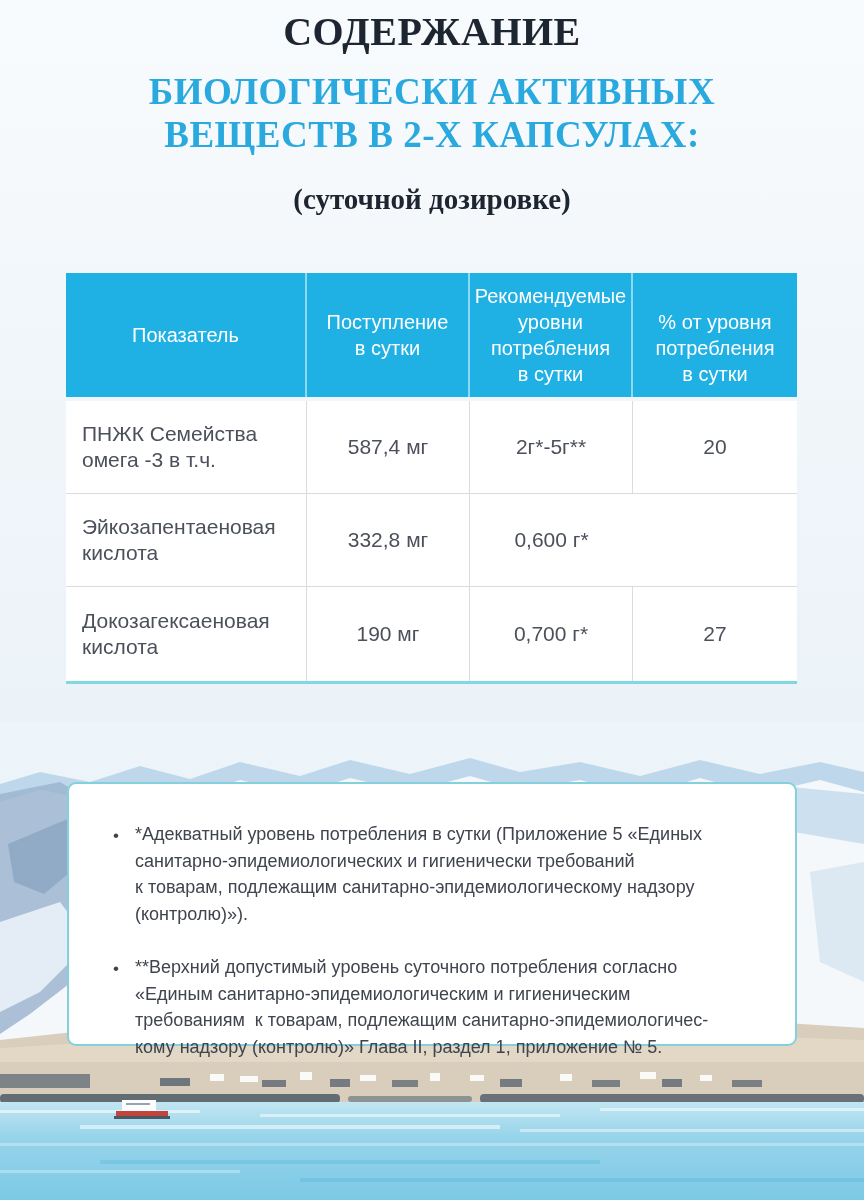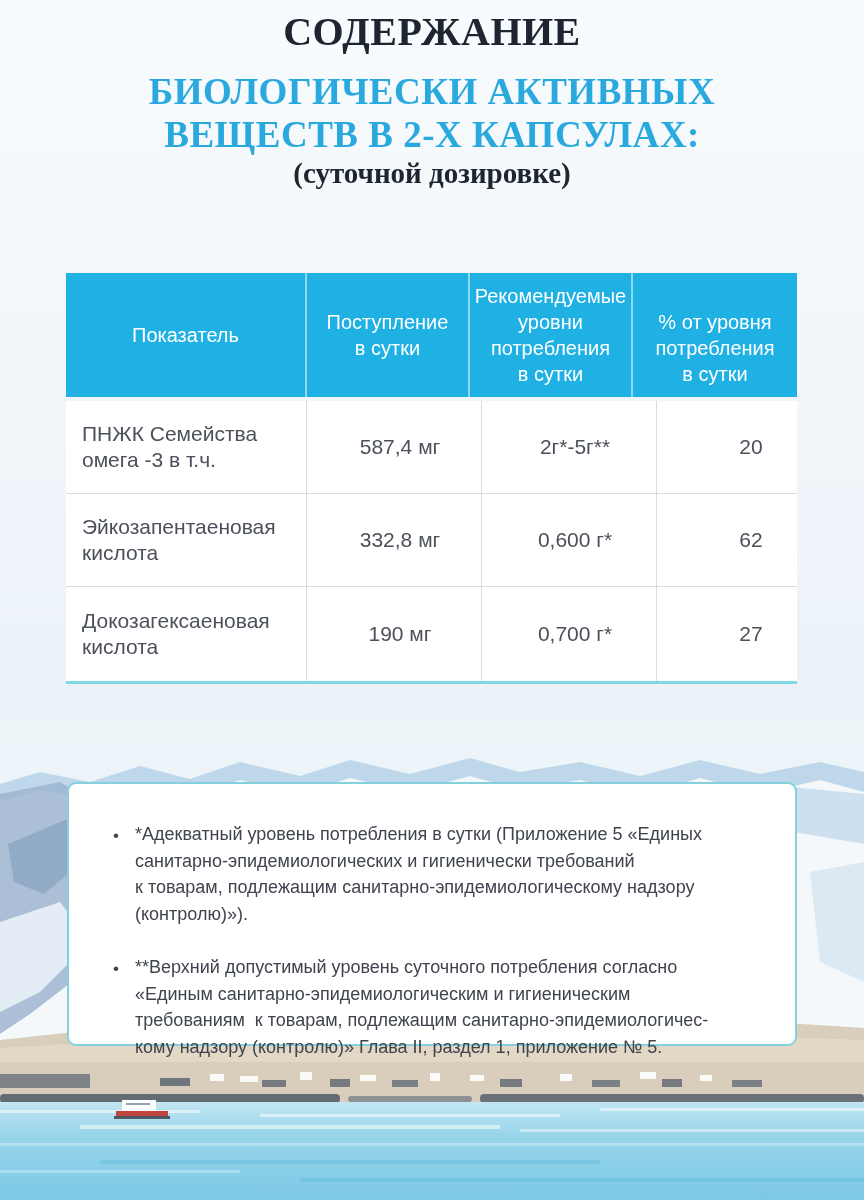--- a/index.html
+++ b/index.html
@@ -17,40 +17,40 @@
     font-size:40px; font-weight:bold; letter-spacing:0.5px;
     color:var(--title-dark,#1d2530); line-height:1.1;
   }
   .title-accent {
     font-size:37px; font-weight:bold; letter-spacing:0.5px;
     color:var(--accent-cyan,#2aa9de); line-height:1.17; white-space:pre-line;
     margin-top:16px;
   }
   .title-sub {
     font-size:29px; font-weight:bold;
-    color:var(--title-dark,#1d2530); 
+    color:var(--title-dark,#1d2530); margin-top:26px;
   }
 
   
   .nutr-table { position:absolute; left:66px; top:273px; width:731px; }
   .t-head {
     display:grid; grid-template-columns:241px 163px 163px 164px;
     height:124px; background:var(--table-header-bg,#1fb0e4);
   }
   .t-head .cell {
     display:flex; align-items:center; justify-content:center;
     text-align:center; color:var(--table-header-text,#ffffff);
     font-size:20px; line-height:1.3; white-space:pre-line;
     border-right:2px solid rgba(255,255,255,0.5);
   }
   .t-head .cell:last-child { border-right:none;margin-top:25px; }
   .t-body { margin-top:4px; background:#ffffff; }
   .t-row {
     display:grid; grid-template-columns:241px 163px 163px 164px;
-    height:93px; border-bottom:1px solid var(--divider,#d9dbde);gap:12px;
+    height:93px; border-bottom:1px solid var(--divider,#d9dbde);
   }
   .t-row:last-child { border-bottom:none; height:94px; }
   .t-row .cell {
     display:flex; align-items:center; justify-content:center;
     text-align:left; color:var(--body-text,#4b505a); font-size:21px;
     line-height:1.25; white-space:pre-line;
     border-right:1px solid var(--divider,#d9dbde);
   }
   .t-row .cell:last-child { border-right:none; }
   .t-row .cell.first {
@@ -186,21 +186,20 @@
 омега -3 в т.ч.</div>
       <div class="cell">587,4 мг</div>
       <div class="cell">2г*-5г**</div>
       <div class="cell">20</div>
     </div>
     <div class="t-row">
       <div class="cell first">Эйкозапентаеновая
 кислота</div>
       <div class="cell">332,8 мг</div>
       <div class="cell">0,600 г*</div>
-      <div class="cell">62</div>
     </div>
     <div class="t-row">
       <div class="cell first">Докозагексаеновая
 кислота</div>
       <div class="cell">190 мг</div>
       <div class="cell">0,700 г*</div>
       <div class="cell">27</div>
     </div>
   </div>
   <div class="t-bottom-line"></div>

